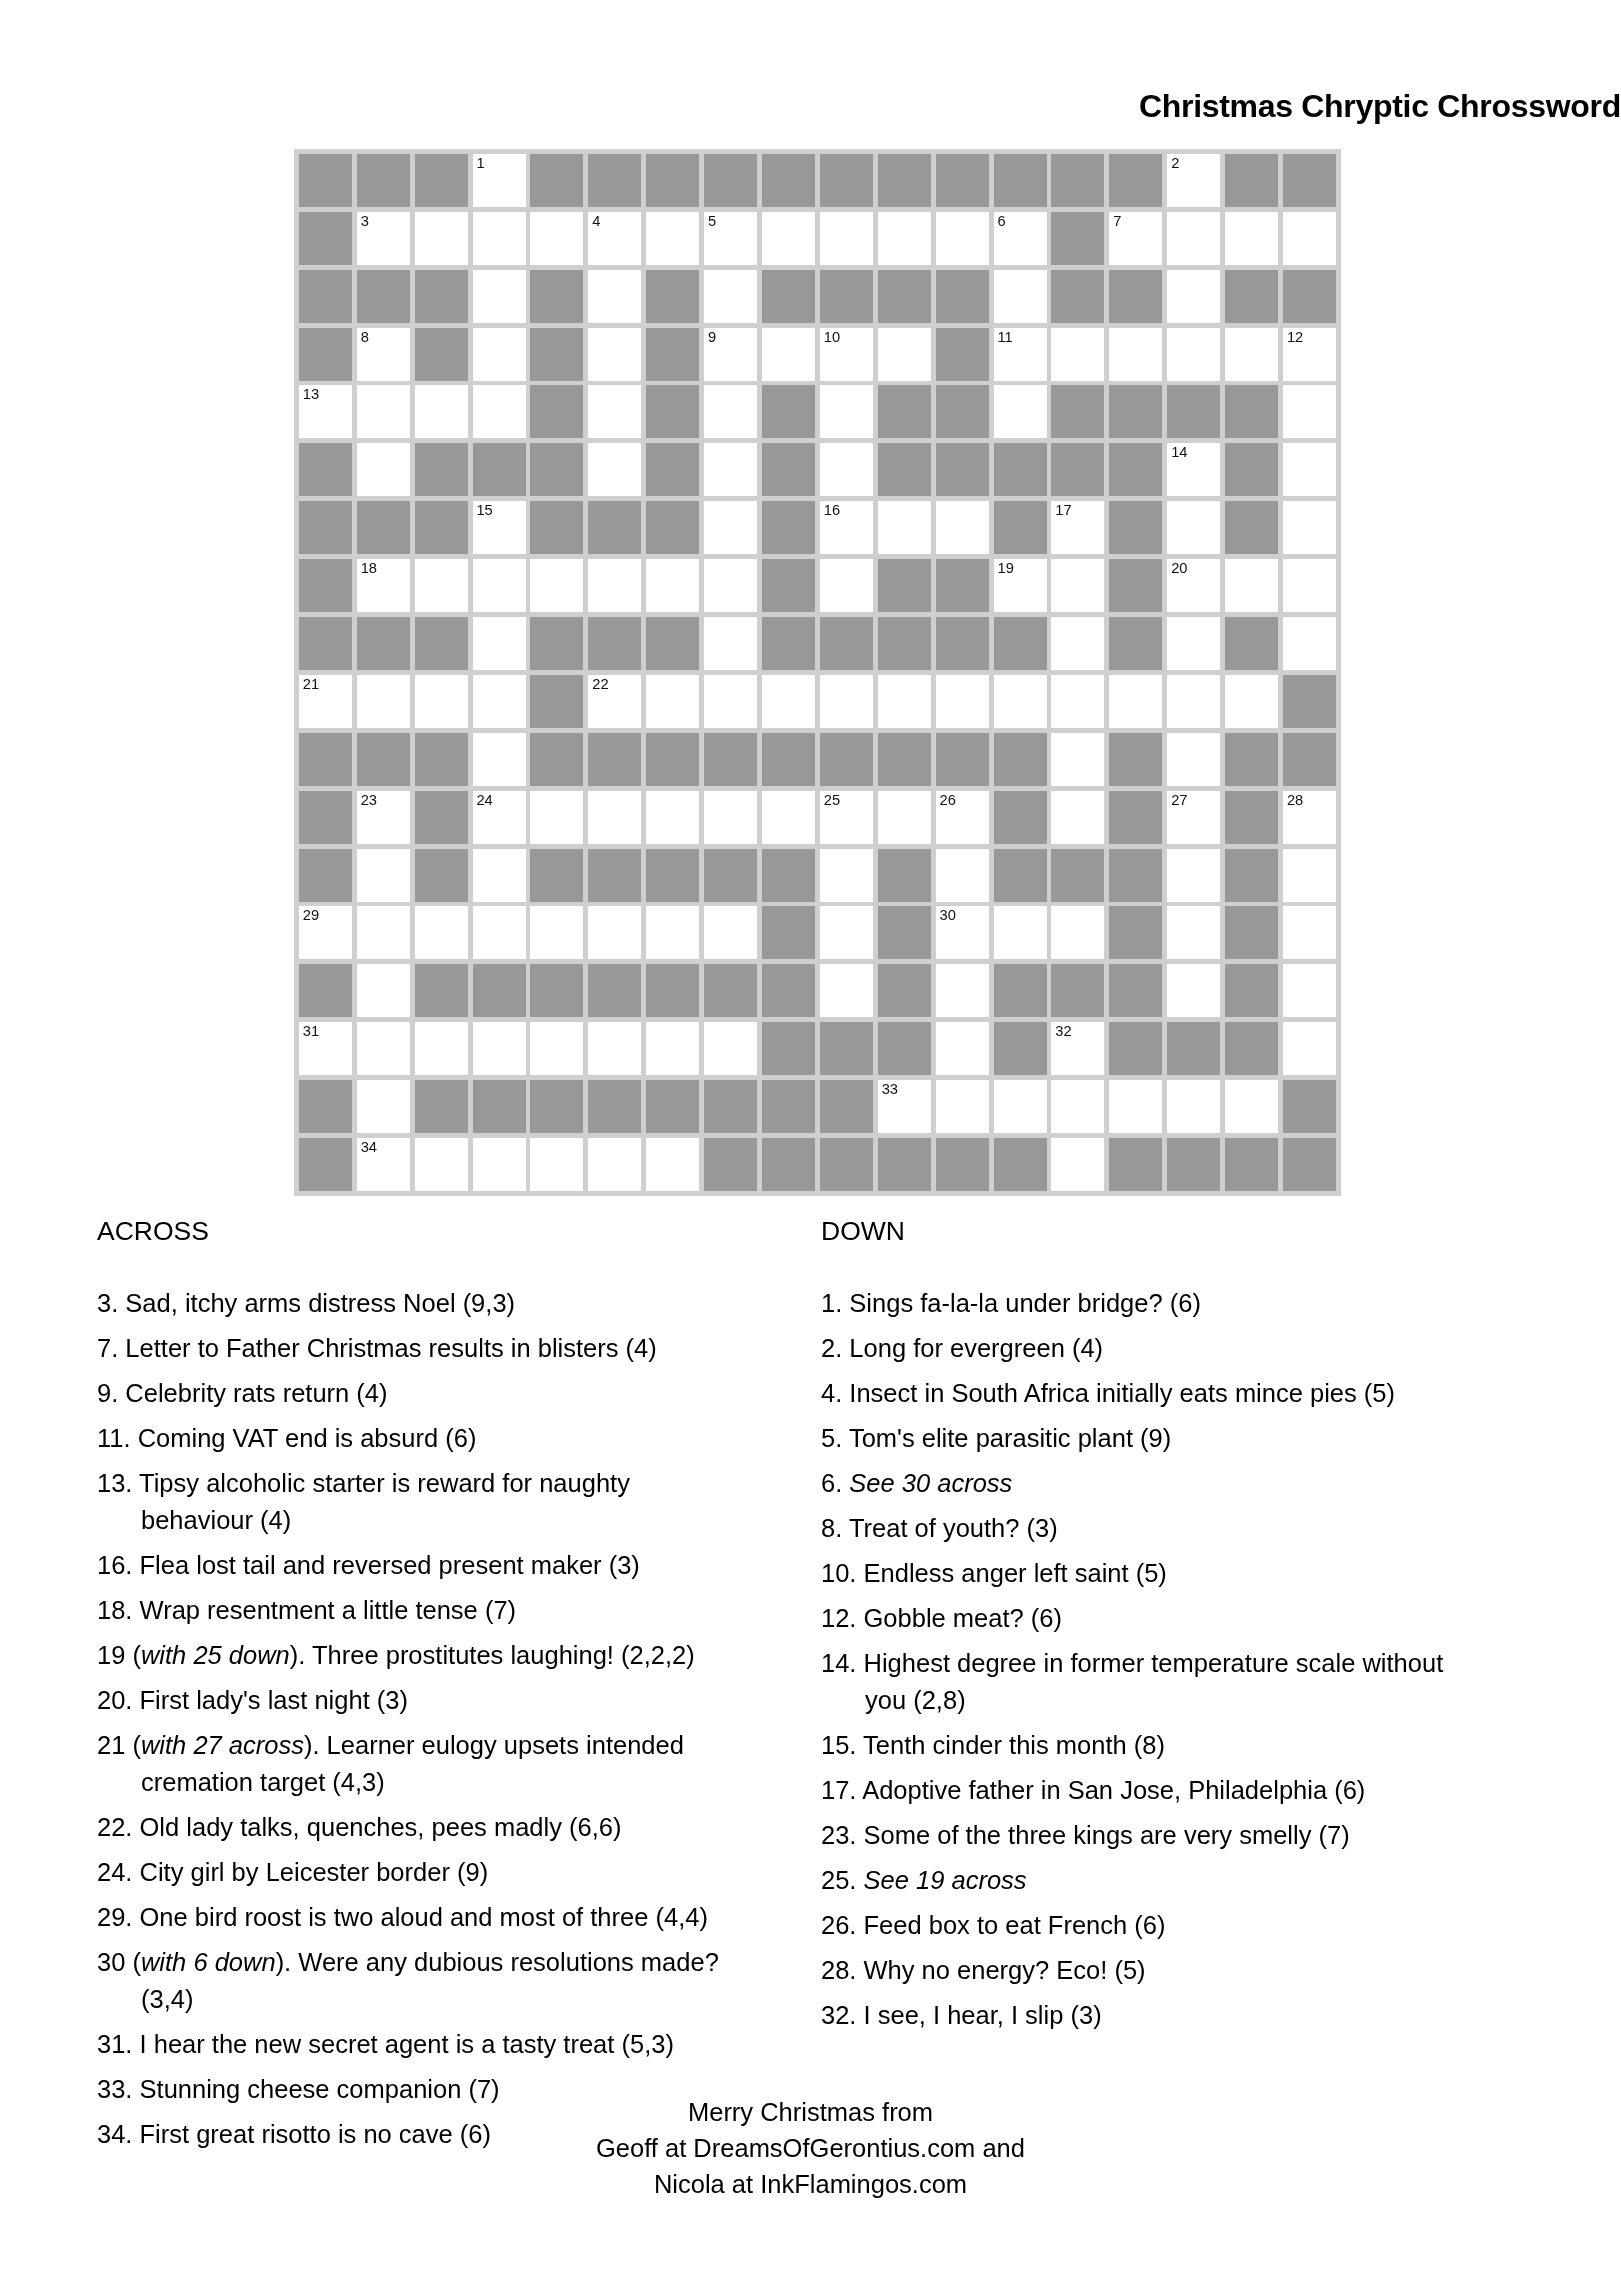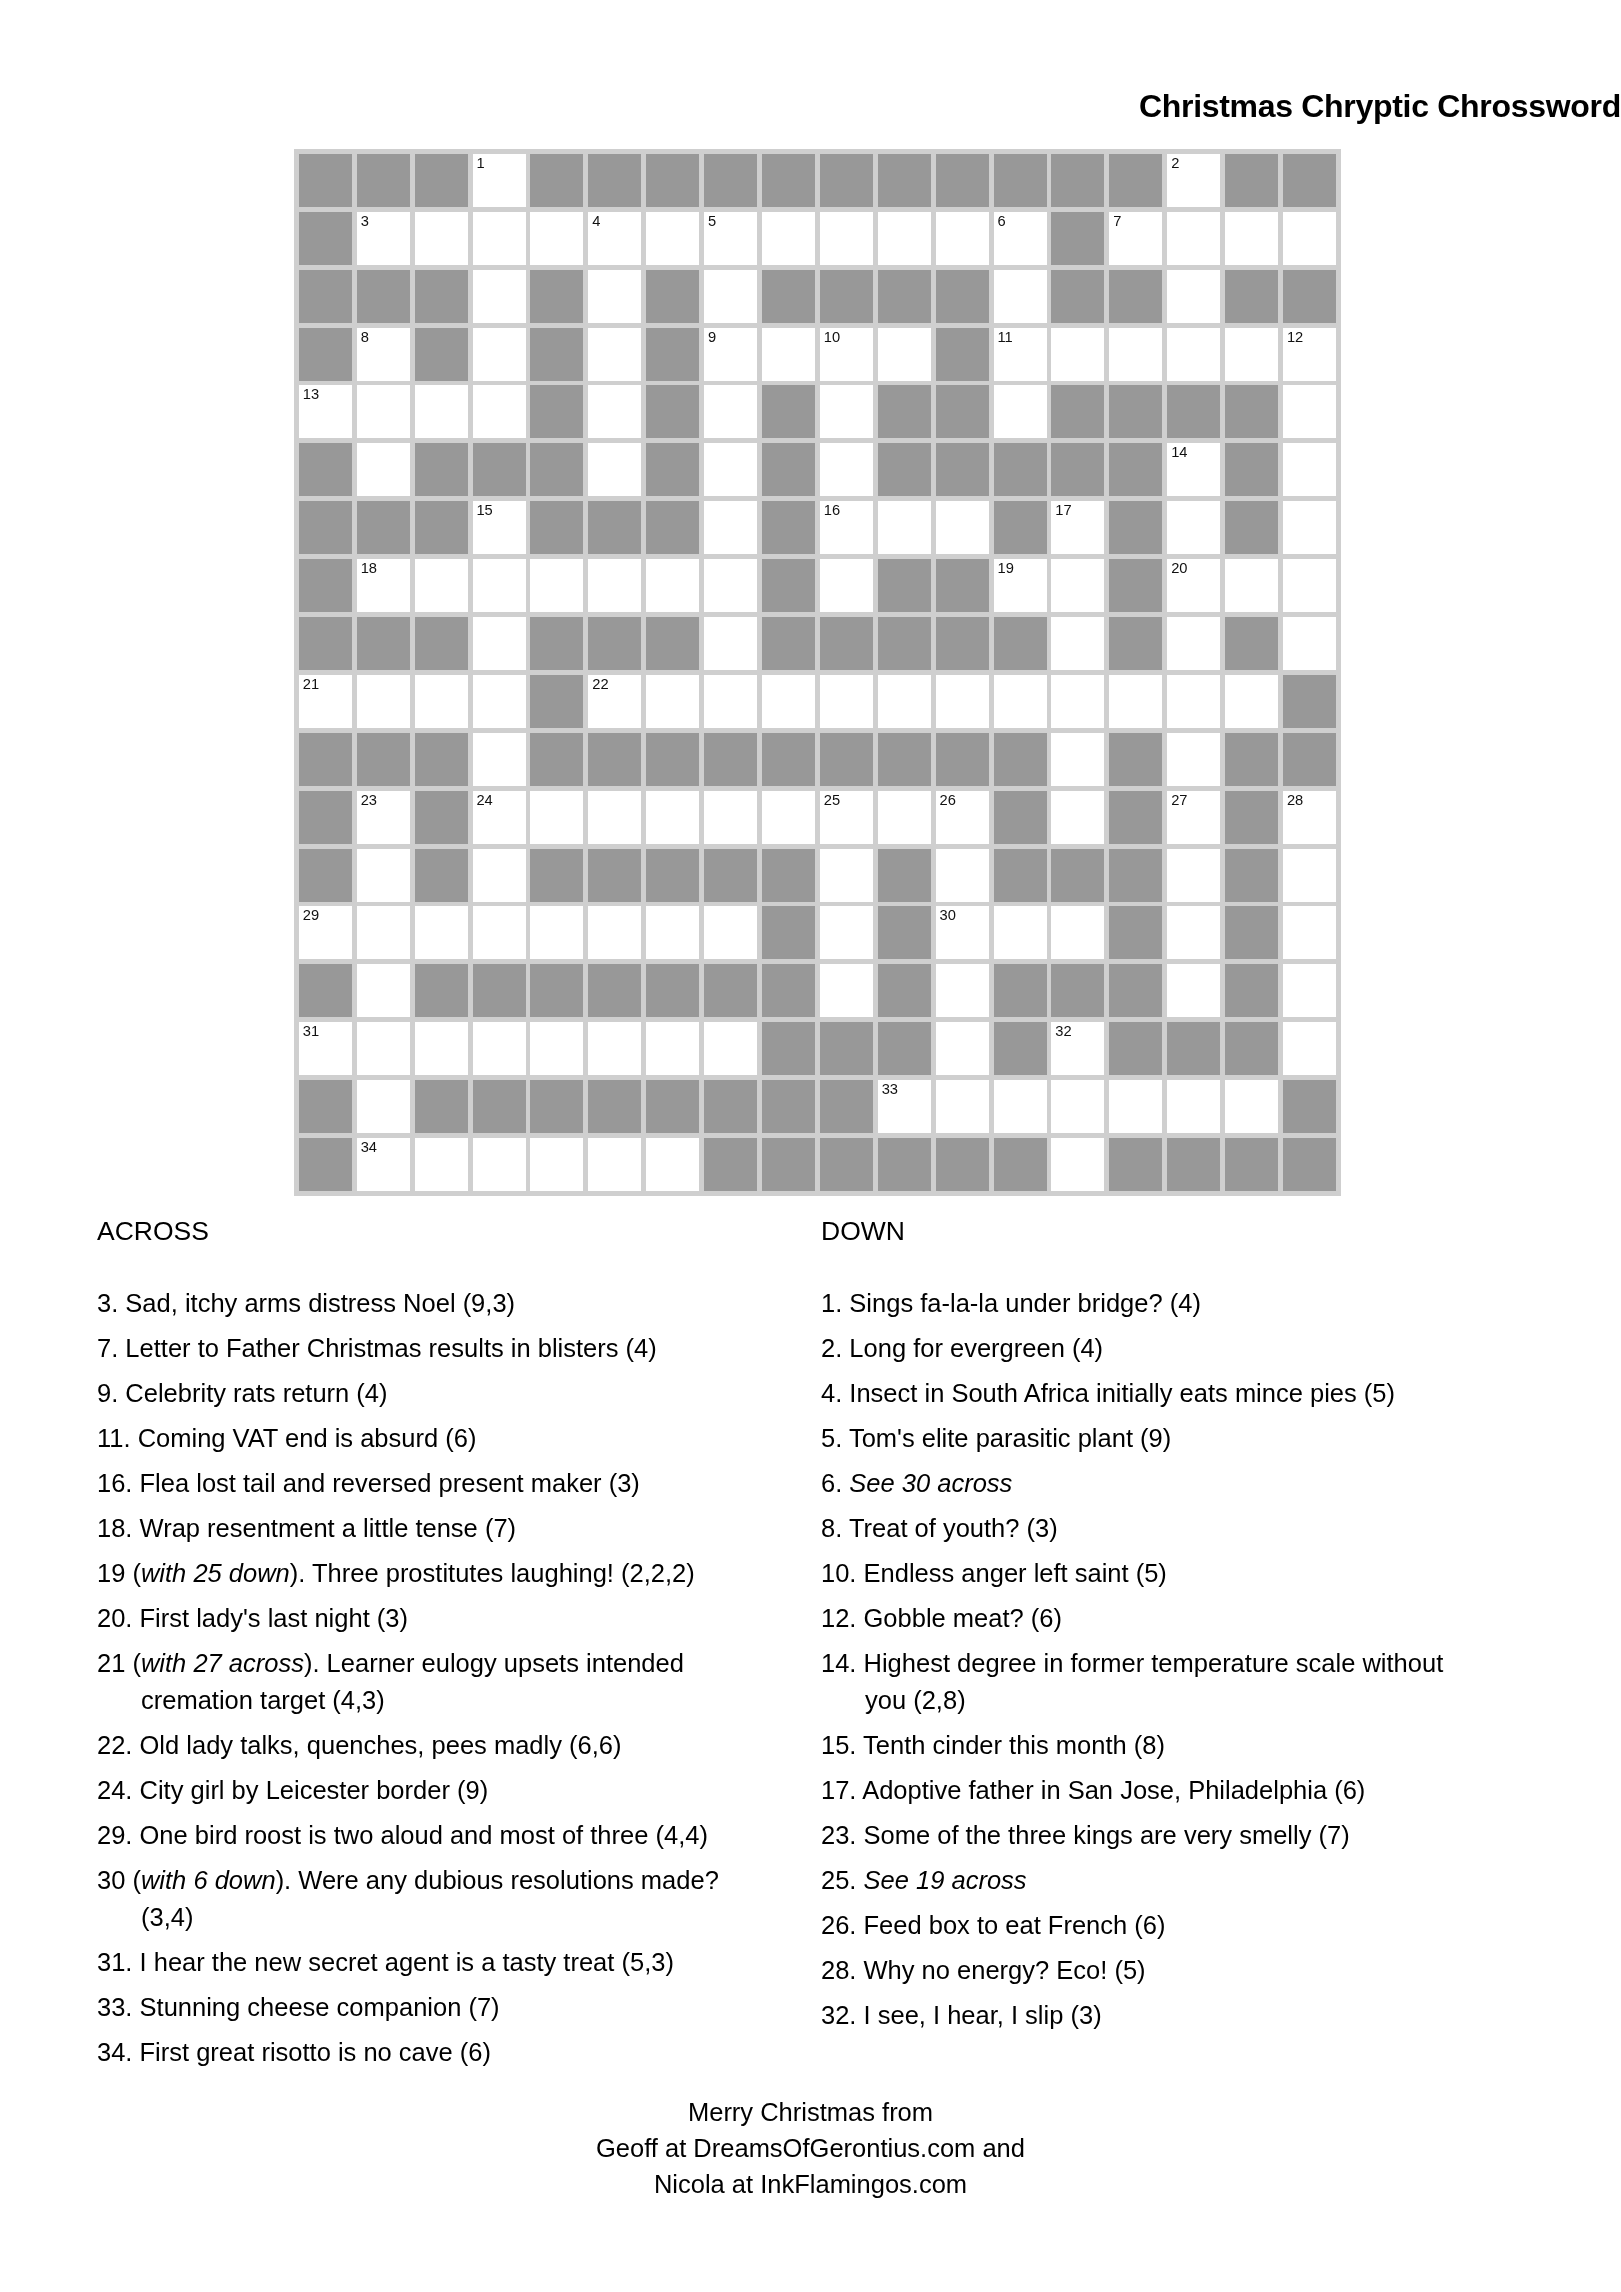--- a/index.html
+++ b/index.html
@@ -438,41 +438,43 @@
     <div class="cell b"></div>
   </div>
 
 <section class="col across">
   <div class="heading">ACROSS</div>
   <div id="across-clues">
       <div class="clue"><span>3. Sad, itchy arms distress Noel (9,3)</span></div>
       <div class="clue"><span>7. Letter to Father Christmas results in blisters (4)</span></div>
       <div class="clue"><span>9. Celebrity rats return (4)</span></div>
       <div class="clue"><span>11. Coming VAT end is absurd (6)</span></div>
+      <div class="clue"><span>13. Tipsy alcoholic starter is reward for naughty
+behaviour (4)</span></div>
       <div class="clue"><span>16. Flea lost tail and reversed present maker (3)</span></div>
       <div class="clue"><span>18. Wrap resentment a little tense (7)</span></div>
       <div class="clue"><span>19 (</span><span class="it">with 25 down</span><span>). Three prostitutes laughing! (2,2,2)</span></div>
       <div class="clue"><span>20. First lady's last night (3)</span></div>
       <div class="clue"><span>21 (</span><span class="it">with 27 across</span><span>). Learner eulogy upsets intended
 cremation target (4,3)</span></div>
       <div class="clue"><span>22. Old lady talks, quenches, pees madly (6,6)</span></div>
       <div class="clue"><span>24. City girl by Leicester border (9)</span></div>
       <div class="clue"><span>29. One bird roost is two aloud and most of three (4,4)</span></div>
       <div class="clue"><span>30 (</span><span class="it">with 6 down</span><span>). Were any dubious resolutions made?
 (3,4)</span></div>
       <div class="clue"><span>31. I hear the new secret agent is a tasty treat (5,3)</span></div>
       <div class="clue"><span>33. Stunning cheese companion (7)</span></div>
       <div class="clue"><span>34. First great risotto is no cave (6)</span></div>
     </div>
 </section>
 
 <section class="col down">
   <div class="heading">DOWN</div>
   <div id="down-clues">
-      <div class="clue"><span>1. Sings fa-la-la under bridge? (4)</span></div>
+      <div class="clue"><span>1. Sings fa-la-la under bridge? (6)</span></div>
       <div class="clue"><span>2. Long for evergreen (4)</span></div>
       <div class="clue"><span>4. Insect in South Africa initially eats mince pies (5)</span></div>
       <div class="clue"><span>5. Tom's elite parasitic plant (9)</span></div>
       <div class="clue"><span>6. </span><span class="it">See 30 across</span></div>
       <div class="clue"><span>8. Treat of youth? (3)</span></div>
       <div class="clue"><span>10. Endless anger left saint (5)</span></div>
       <div class="clue"><span>12. Gobble meat? (6)</span></div>
       <div class="clue"><span>14. Highest degree in former temperature scale without
 you (2,8)</span></div>
       <div class="clue"><span>15. Tenth cinder this month (8)</span></div>

